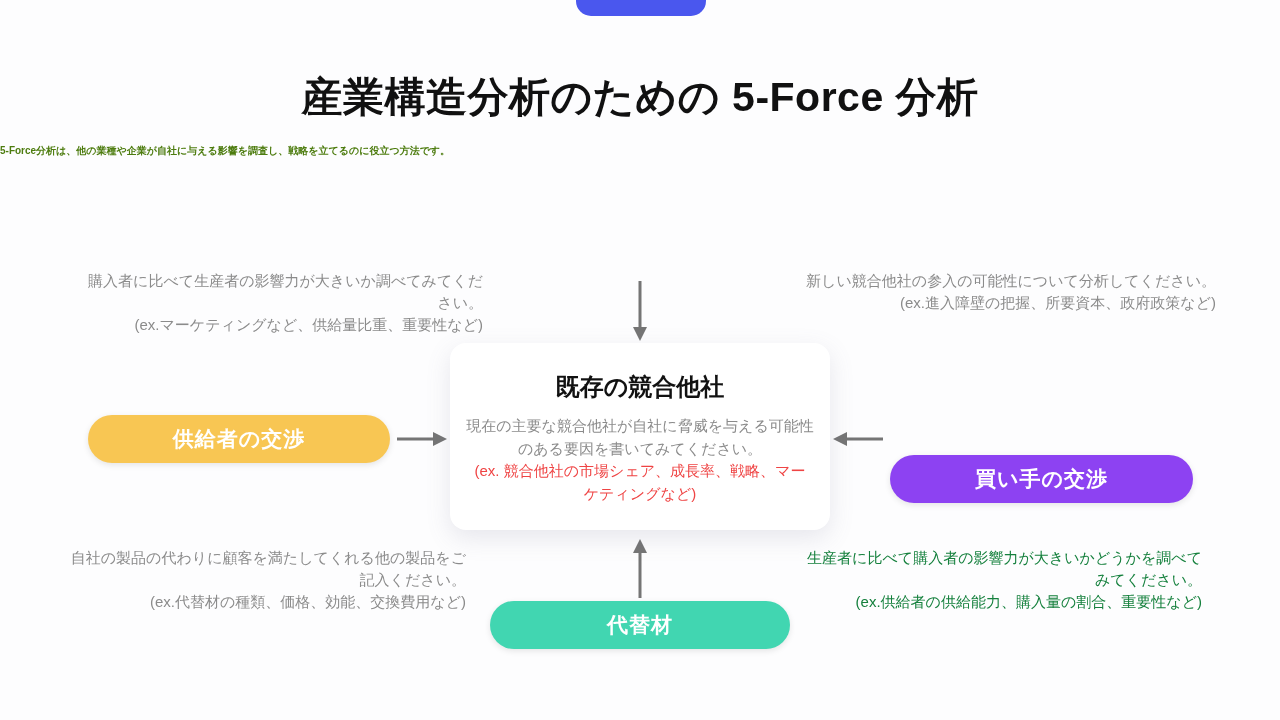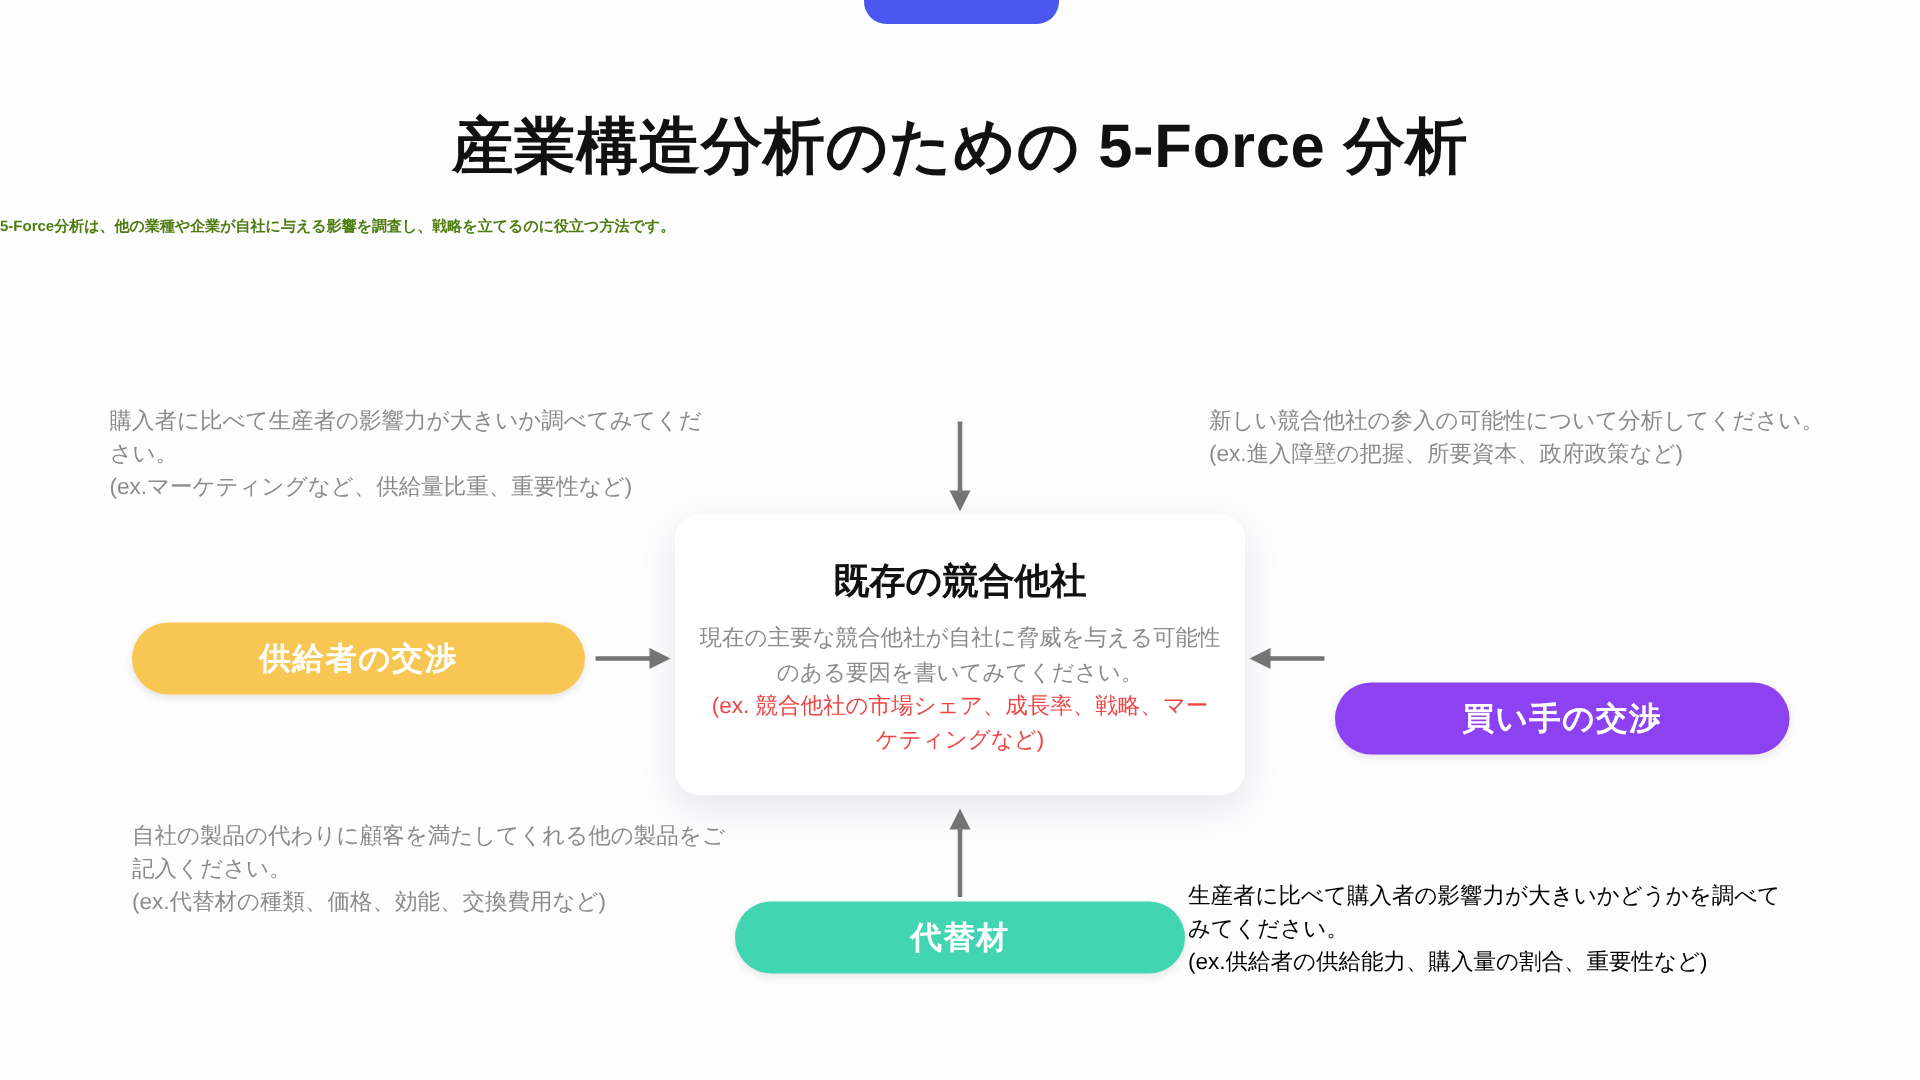--- a/index.html
+++ b/index.html
@@ -32,27 +32,27 @@
   .pill-bottom { left:490px; top:601px; width:300px; }
   .card {
     position:absolute; left:450px; top:343px; width:380px; height:187px;
     background:#fff; border-radius:16px; text-align:center;
     box-shadow:0 8px 24px rgba(110,110,140,0.16);
   }
   .card-title { margin:28px 10px 12px; font-size:24px; font-weight:bold; color:#111; }
   .card-desc  { margin:0 16px; font-size:15px; color:#8b8b8b; line-height:1.5; }
   .card-ex    { margin:0 18px; font-size:15px; color:#ef4444; line-height:1.5; }
   .note {
-    position:absolute; width:410px; text-align:left;
+    position:absolute; width:410px; text-align:right;
     font-size:15px; color:#8b8b8b; line-height:1.45;
   }
   .note p { margin:0; }
   .note-top-left     { left:73px;  top:270px; }
   .note-top-right    { left:792px; top:270px; }
-  .note-bottom-left  { left:88px;  top:547px; }
+  .note-bottom-left  { left:56px;  top:547px; }
   .note-bottom-right { left:792px; top:547px; }
   .arrows { position:absolute; left:0; top:0; pointer-events:none; }
   .arrow-line { stroke:#757575; stroke-width:3; }
   .arrow-head { fill:#757575; }
 </style>
 </head>
 <body>
 
 <div class="canvas">
 
@@ -108,18 +108,18 @@
   <div class="note note-top-right" style="color: rgb(139, 139, 139); margin-left: 14px;">
     <p>新しい競合他社の参入の可能性について分析してください。</p>
     <p>(ex.進入障壁の把握、所要資本、政府政策など)</p>
   </div>
 
   <div class="note note-bottom-left" style="color: rgb(139, 139, 139);">
     <p>自社の製品の代わりに顧客を満たしてくれる他の製品をご記入ください。</p>
     <p>(ex.代替材の種類、価格、効能、交換費用など)</p>
   </div>
 
-  <div class="note note-bottom-right" style="color: #000000; margin-top: 40px;">
+  <div class="note note-bottom-right" style="color: #15803d;">
     <p>生産者に比べて購入者の影響力が大きいかどうかを調べてみてください。</p>
     <p>(ex.供給者の供給能力、購入量の割合、重要性など)</p>
   </div>
 
 </div>
 
 </body></html>

